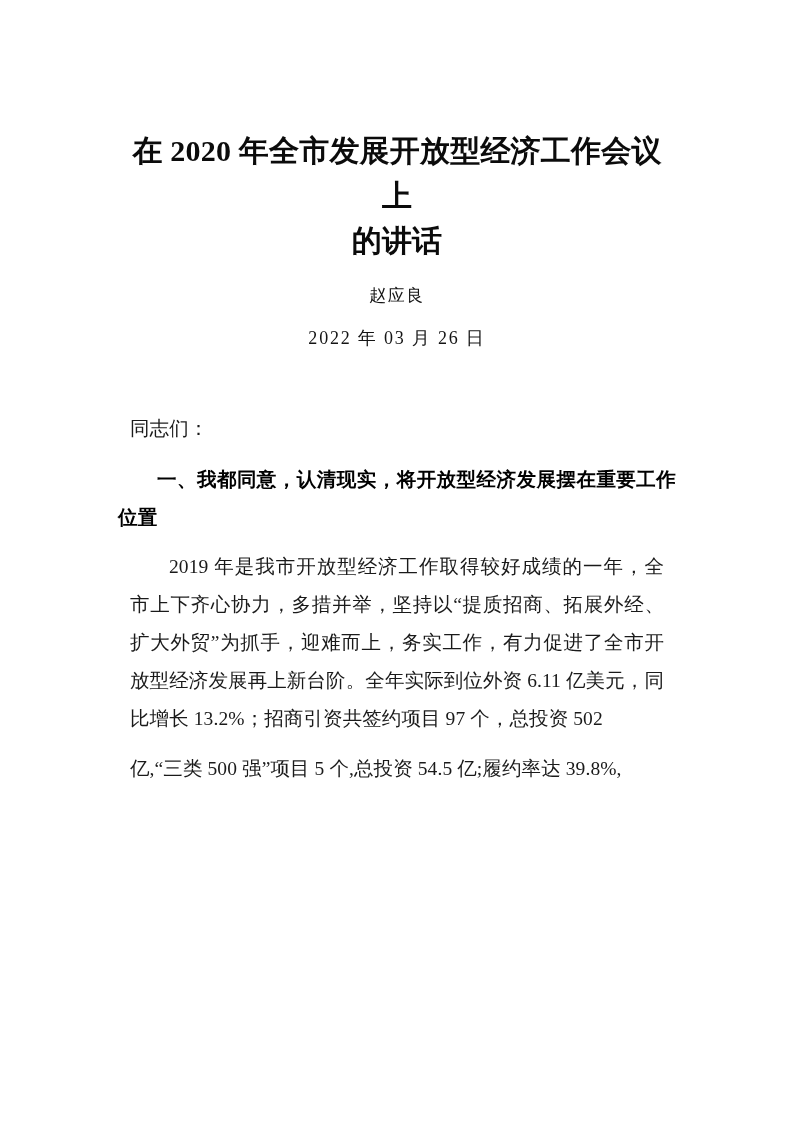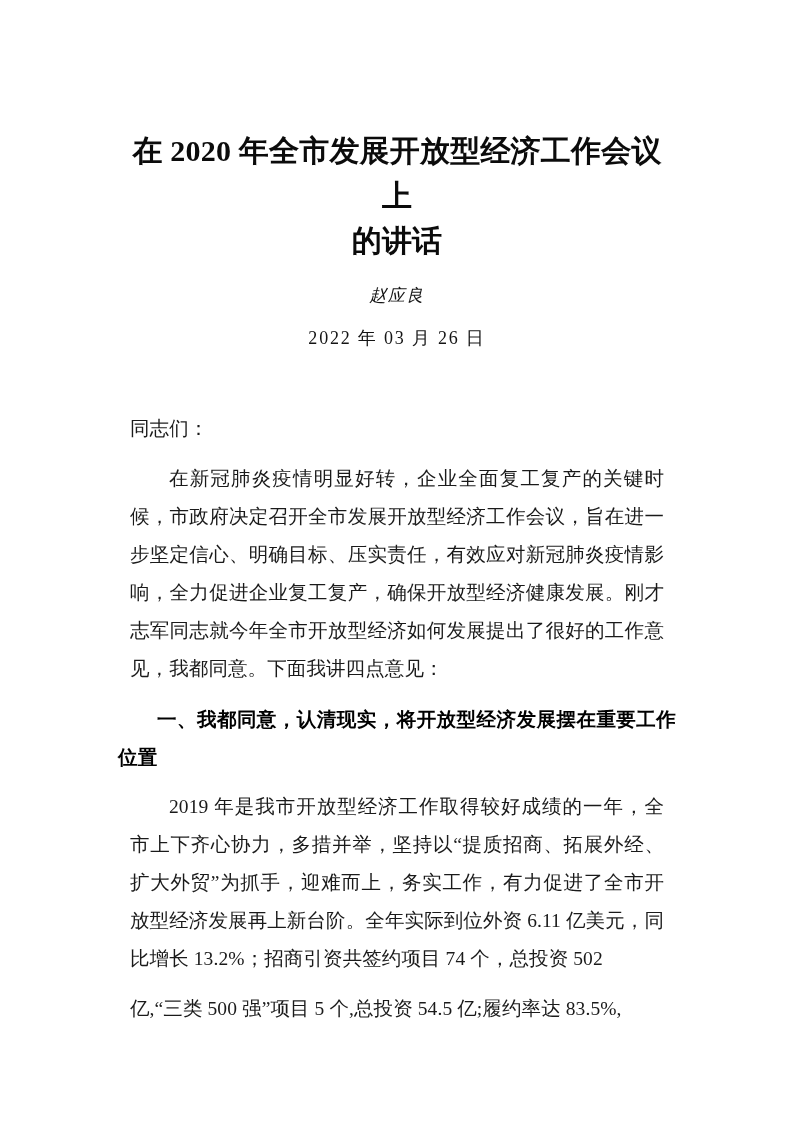--- a/index.html
+++ b/index.html
@@ -43,21 +43,20 @@
     text-align: center;
     letter-spacing: 0.2px;
     color: #0b0b0b;
   }
 
   .doc-author {
     margin: 0;
     padding: 0;
     padding-top: 20px;
     font-family: "Liberation Serif", "DejaVu Serif", serif;
-    font-style: italic;
     font-size: 17px;
     line-height: 26px;
     text-align: center;
     letter-spacing: 1.5px;
     color: #141414;
   }
 
   .doc-date {
     margin: 0;
     padding: 0;
@@ -126,24 +125,23 @@
     </h1>
 
     <div class="doc-author">赵应良</div>
 
     <div class="doc-date">2022 年 03 月 26 日</div>
 
     <div class="body-block">
 
       <p class="para salutation">同志们：</p>
 
-      <p class="para indent">在新冠肺炎疫情明显好转，企业全面复工复产的关键时候，市政府决定召开全市发展开放型经济工作会议，旨在进一步坚定信心、明确目标、压实责任，有效应对新冠肺炎疫情影响，全力促进企业复工复产，确保开放型经济健康发展。刚才志军同志就今年全市开放型经济如何发展提出了很好的工作意见，我都同意。下面我讲四点意见：</p>
 
       <h2 class="section-heading">一、我都同意，认清现实，将开放型经济发展摆在重要工作位置</h2>
 
-      <p class="para indent">2019 年是我市开放型经济工作取得较好成绩的一年，全市上下齐心协力，多措并举，坚持以“提质招商、拓展外经、扩大外贸”为抓手，迎难而上，务实工作，有力促进了全市开放型经济发展再上新台阶。全年实际到位外资 6.11 亿美元，同比增长 13.2%；招商引资共签约项目 74 个，总投资 502</p>
+      <p class="para indent">2019 年是我市开放型经济工作取得较好成绩的一年，全市上下齐心协力，多措并举，坚持以“提质招商、拓展外经、扩大外贸”为抓手，迎难而上，务实工作，有力促进了全市开放型经济发展再上新台阶。全年实际到位外资 6.11 亿美元，同比增长 13.2%；招商引资共签约项目 97 个，总投资 502</p>
 
-      <p class="para tight">亿,“三类 500 强”项目 5 个,总投资 54.5 亿;履约率达 83.5%,</p>
+      <p class="para tight">亿,“三类 500 强”项目 5 个,总投资 54.5 亿;履约率达 39.8%,</p>
 
 
     </div>
   </div>
 </div>
 
 </body></html>

